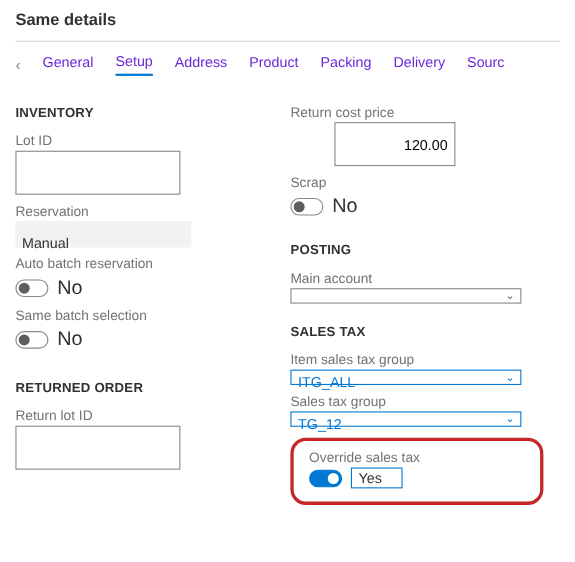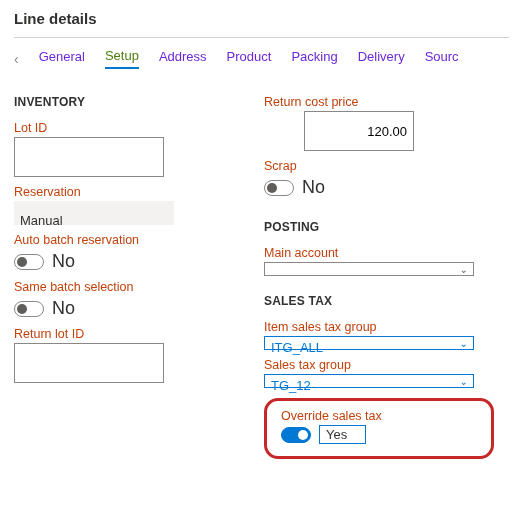--- a/index.html
+++ b/index.html
@@ -30,21 +30,21 @@
     padding: 4px 0 8px 0;
     overflow: hidden;
     white-space: nowrap;
   }
   .tab {
     color: #6d28d9;
     cursor: pointer;
     padding-bottom: 4px;
   }
   .tab.active {
-    color: #4d7c0f;
+    color: #6d28d9;
     font-weight: 500;
     border-bottom: 2px solid #0078d4;
   }
   .chevron-left {
     color: #888;
     cursor: pointer;
     font-size: 14px;
   }
   .columns {
     display: flex;
@@ -61,21 +61,21 @@
     font-size: 12px;
     font-weight: 700;
     color: #323130;
     letter-spacing: 0.2px;
     margin-top: 10px;
     margin-bottom: 4px;
     text-transform: uppercase;
   }
   .field-label {
     font-size: 12.5px;
-    color: #c2410c;
+    color: #737373;
     margin-top: 8px;
     margin-bottom: 2px;
   }
   .text-input {
     width: 150px;
     height: 40px;
     border: 1px solid #8a8886;
     padding: 2px 6px;
     font-size: 13px;
     background: #fff;
@@ -166,21 +166,21 @@
     border: 3px solid #c62828;
     border-radius: 14px;
     padding: 8px 14px 12px 14px;
     margin-top: 10px;
   }
   .pad-right-col .field-label:first-child { margin-top: 0; }
 </style>
 </head>
 <body>
 
-<div class="title">Line details</div>
+<div class="title">Same details</div>
 <hr class="hr">
 
 <div class="tabs">
   <span class="chevron-left">‹</span>
   <span class="tab">General</span>
   <span class="tab active">Setup</span>
   <span class="tab">Address</span>
   <span class="tab">Product</span>
   <span class="tab">Packing</span>
   <span class="tab">Delivery</span>
@@ -203,20 +203,21 @@
       <div class="toggle off"></div>
       <span class="toggle-text">No</span>
     </div>
 
     <div class="field-label">Same batch selection</div>
     <div class="toggle-row">
       <div class="toggle off"></div>
       <span class="toggle-text">No</span>
     </div>
 
+    <div class="section-head" style="margin-top:26px">RETURNED ORDER</div>
     <div class="field-label">Return lot ID</div>
     <input class="text-input wide" type="text" value="" style="">
   </div>
 
   <div class="col col-right pad-right-col">
     <div class="field-label" style="margin-top:10px">Return cost price</div>
     <div class="text-input.right-wrap" style="padding-left:40px">
       <input class="text-input right" type="text" value="120.00" style="">
     </div>
 

